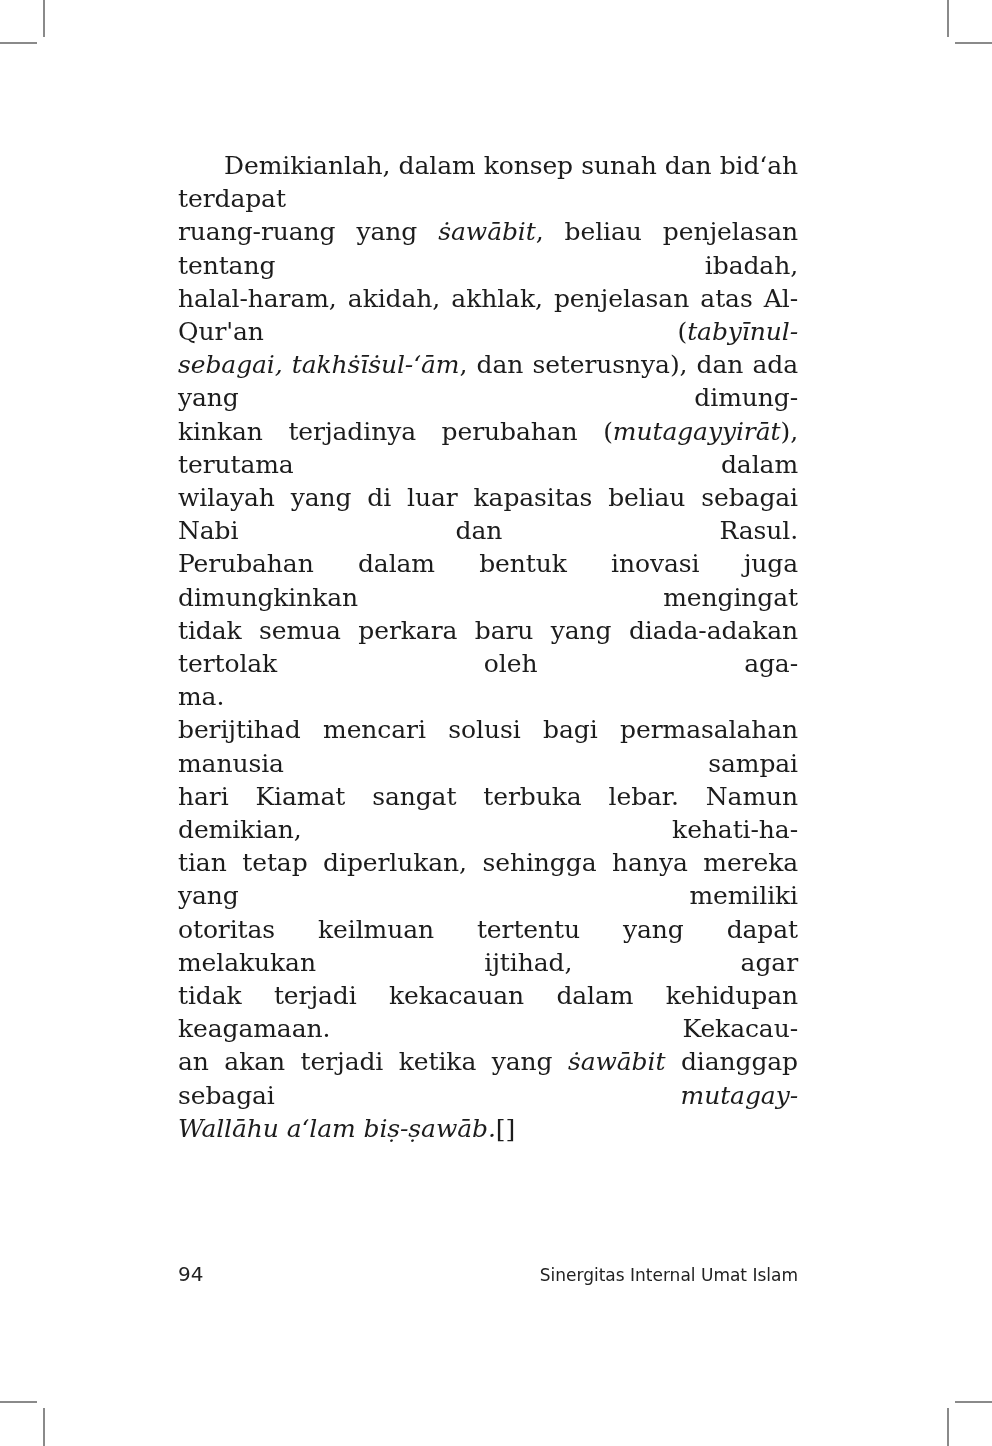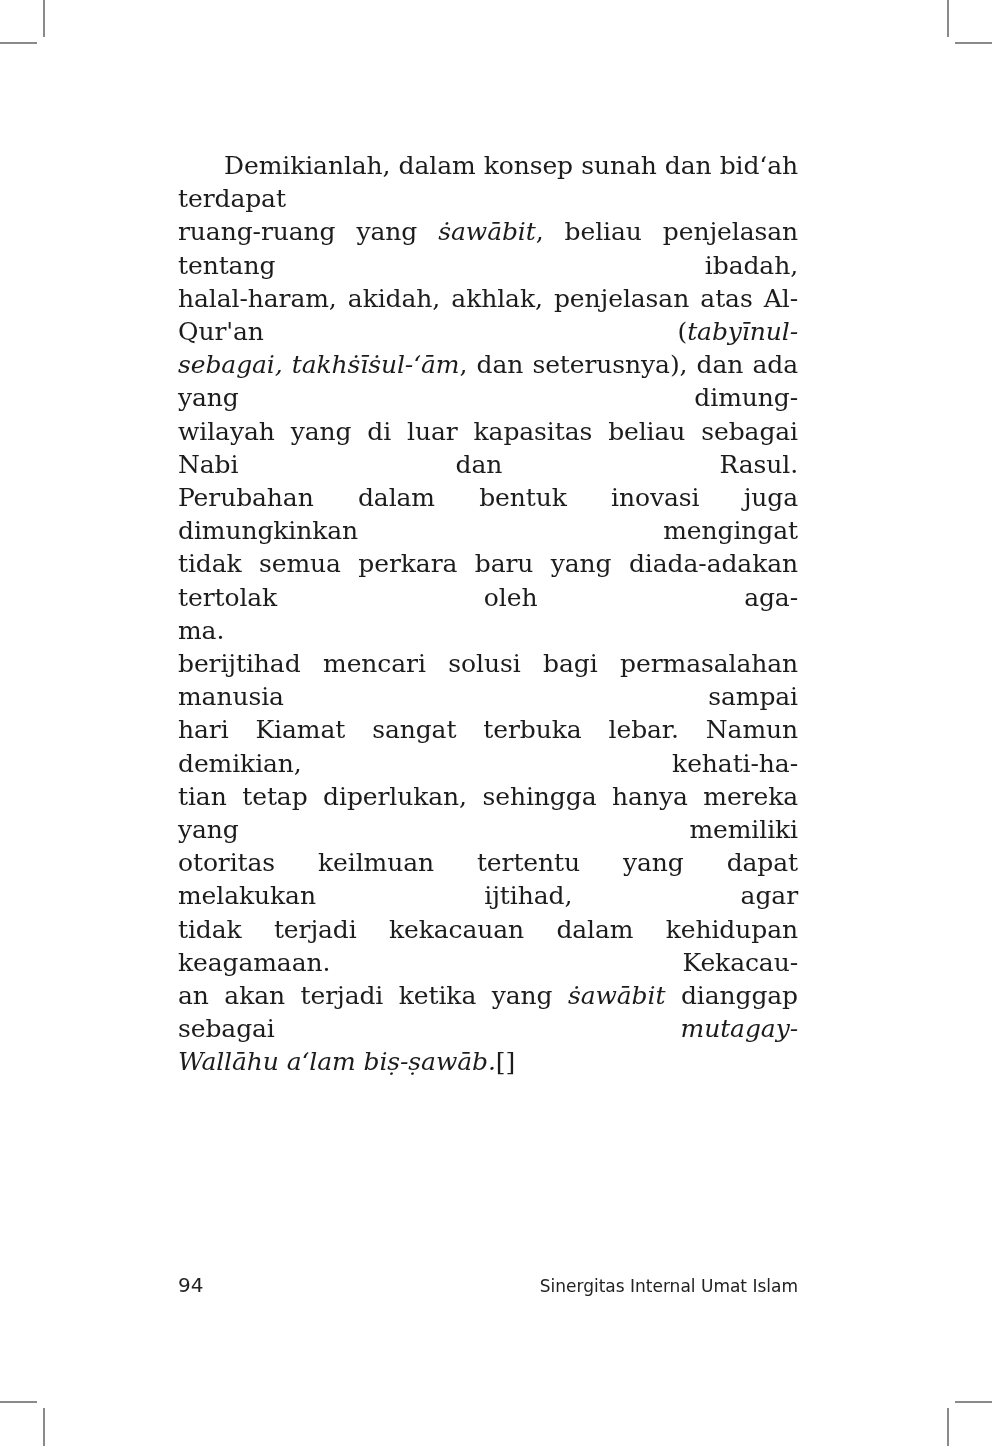--- a/index.html
+++ b/index.html
@@ -40,21 +40,21 @@
     position: absolute;
     left: 178px;
     top: 1262px;
     width: 620px;
     display: flex;
     justify-content: space-between;
     align-items: baseline;
     font-family: "DejaVu Sans", sans-serif;
     color: #222222;
   }
-  .page-number { font-size: 20px; margin-top: 11px; }
+  .page-number { font-size: 20px; }
   .running-title { font-size: 17px; margin-left: 38px; }
 </style>
 </head>
 <body>
 
 <div class="page">
 
   <div class="crop crop-tl-v"></div>
   <div class="crop crop-tl-h"></div>
   <div class="crop crop-tr-v"></div>
@@ -62,20 +62,21 @@
   <div class="crop crop-bl-h"></div>
   <div class="crop crop-bl-v"></div>
   <div class="crop crop-br-h"></div>
   <div class="crop crop-br-v"></div>
 
   <div class="text-block">
       <div class="line indent"><span>Demikianlah, dalam konsep sunah dan bid‘ah terdapat</span></div>
       <div class="line"><span>ruang-ruang yang </span><em>ṡawābit</em><span>, beliau penjelasan tentang ibadah,</span></div>
       <div class="line"><span>halal-haram, akidah, akhlak, penjelasan atas Al-Qur'an (</span><em>tabyīnul-</em></div>
       <div class="line"><em>sebagai, takhṡīṡul-‘ām</em><span>, dan seterusnya), dan ada yang dimung-</span></div>
+      <div class="line"><span>kinkan terjadinya perubahan (</span><em>mutagayyirāt</em><span>), terutama dalam</span></div>
       <div class="line"><span>wilayah yang di luar kapasitas beliau sebagai Nabi dan Rasul.</span></div>
       <div class="line"><span>Perubahan dalam bentuk inovasi juga dimungkinkan mengingat</span></div>
       <div class="line"><span>tidak semua perkara baru yang diada-adakan tertolak oleh aga-</span></div>
       <div class="line last"><span>ma.</span></div>
       <div class="line"><span>berijtihad mencari solusi bagi permasalahan manusia sampai</span></div>
       <div class="line"><span>hari Kiamat sangat terbuka lebar. Namun demikian, kehati-ha-</span></div>
       <div class="line"><span>tian tetap diperlukan, sehingga hanya mereka yang memiliki</span></div>
       <div class="line"><span>otoritas keilmuan tertentu yang dapat melakukan ijtihad, agar</span></div>
       <div class="line"><span>tidak terjadi kekacauan dalam kehidupan keagamaan. Kekacau-</span></div>
       <div class="line"><span>an akan terjadi ketika yang </span><em>ṡawābit</em><span> dianggap sebagai </span><em>mutagay-</em></div>

